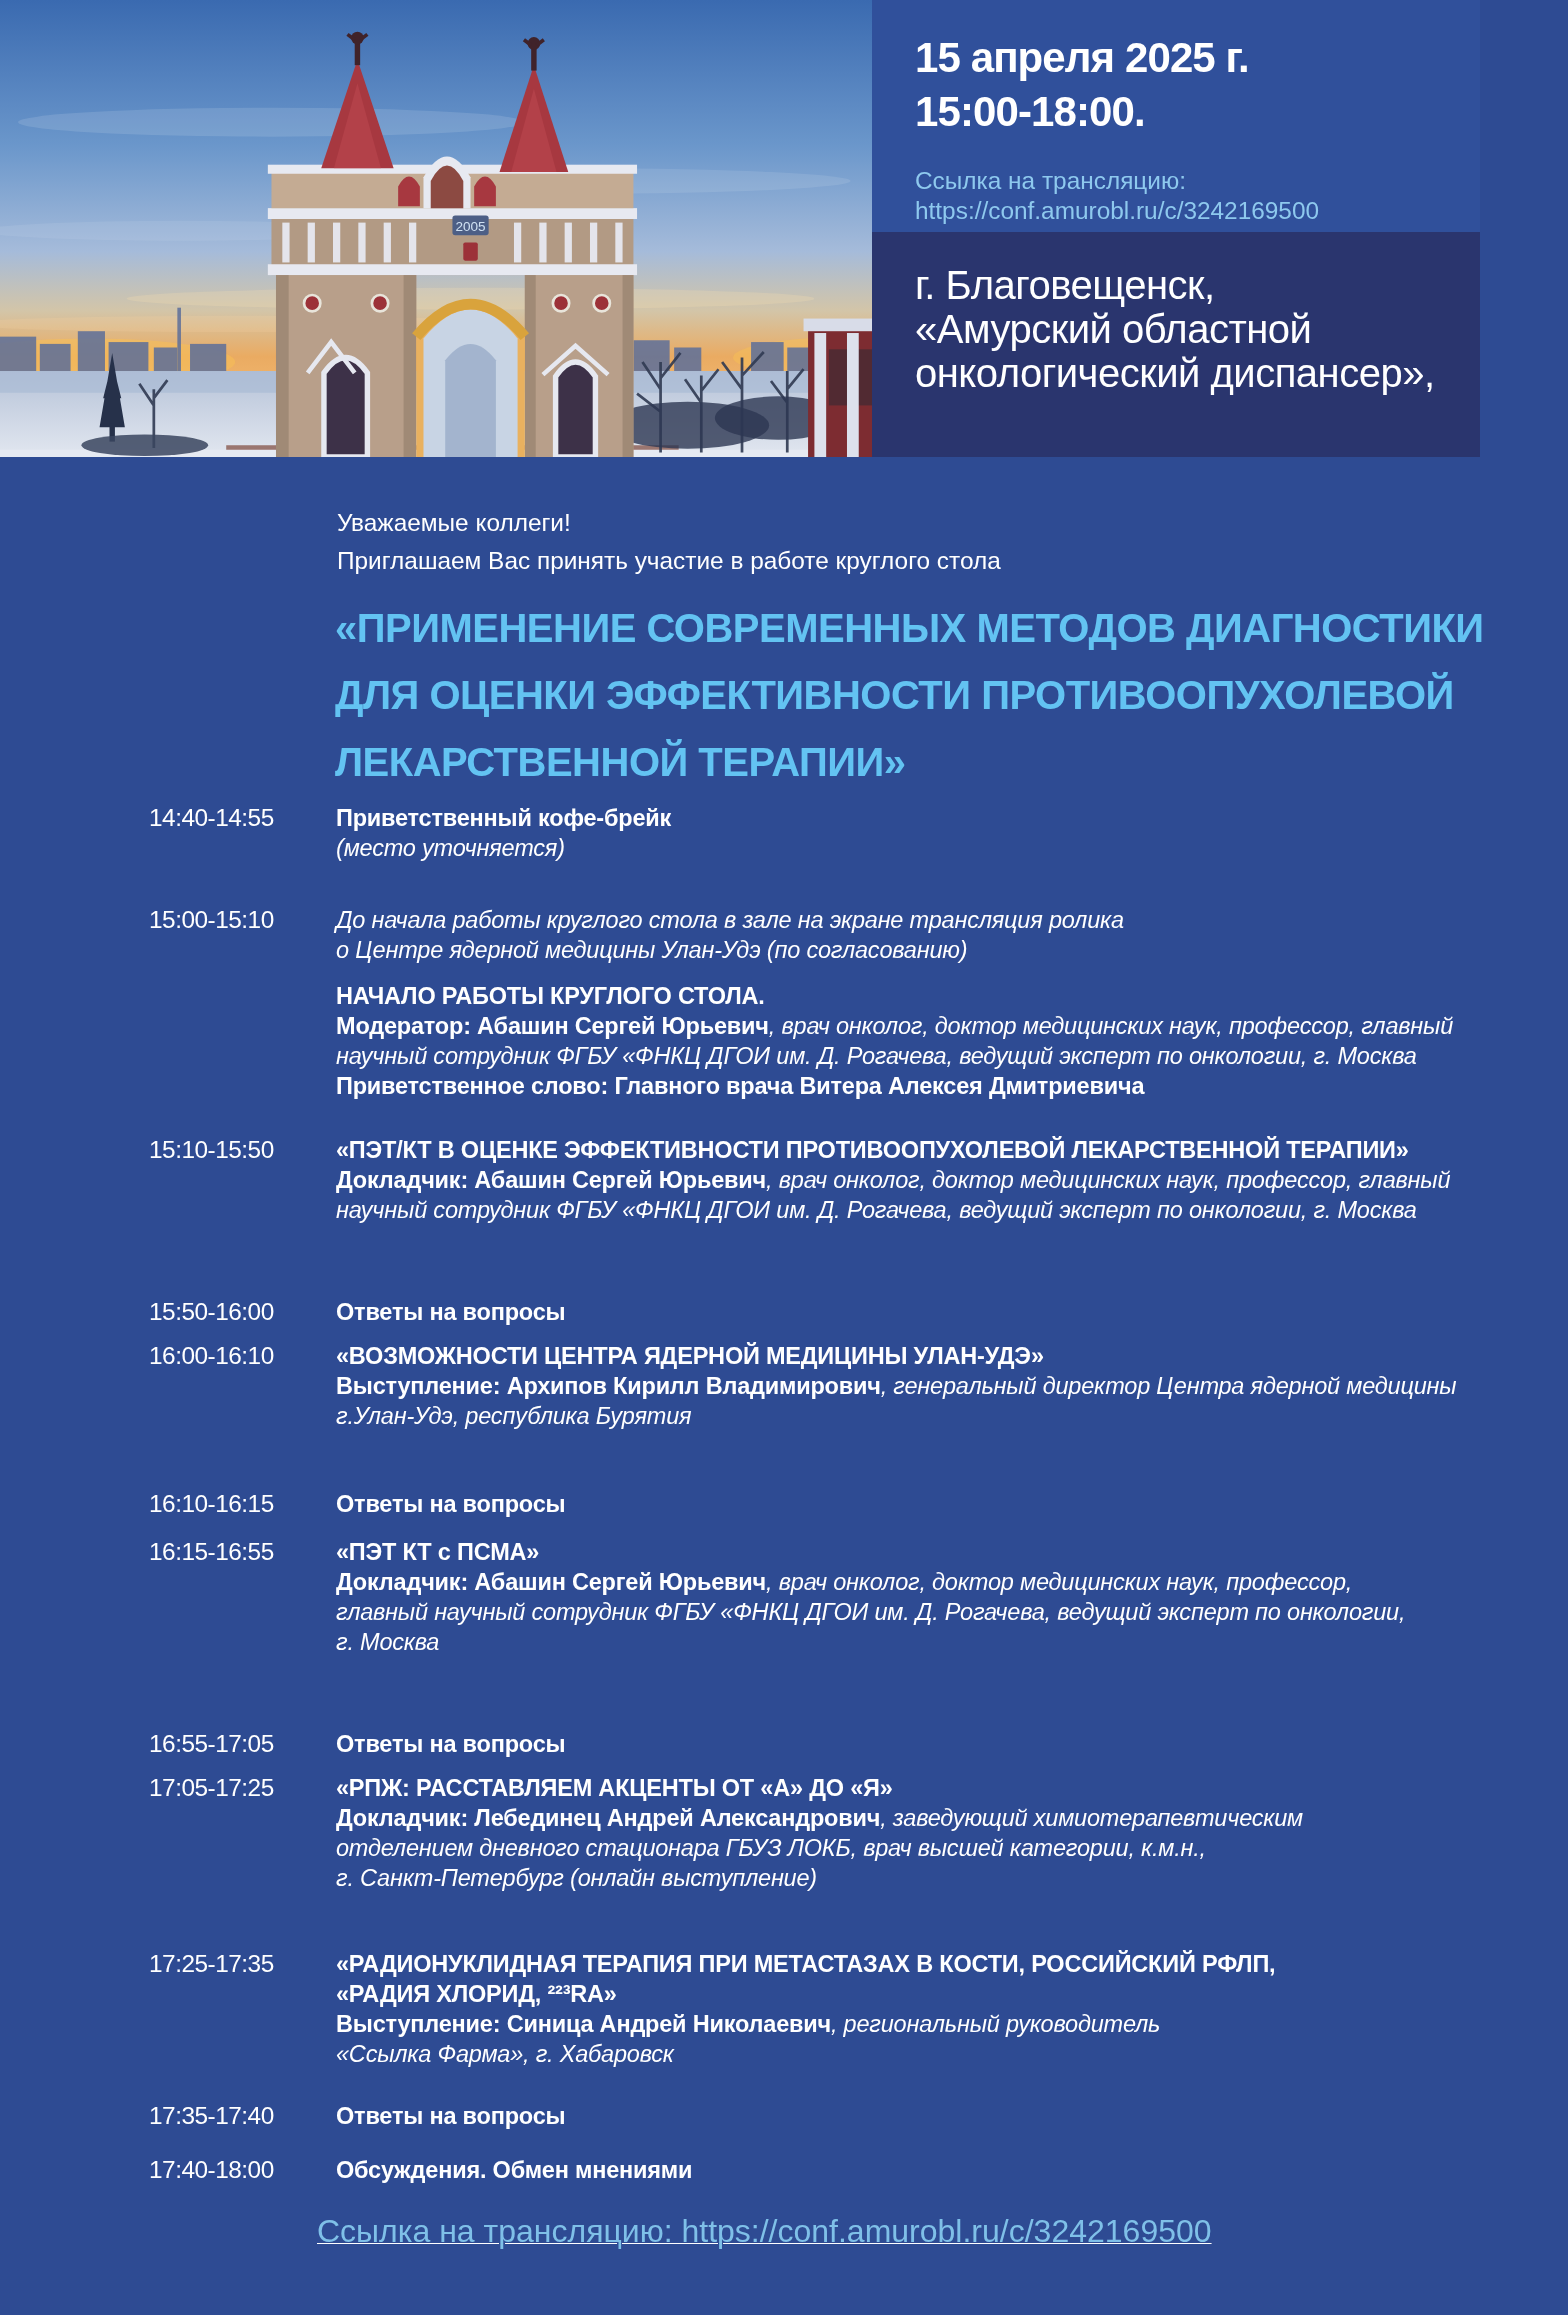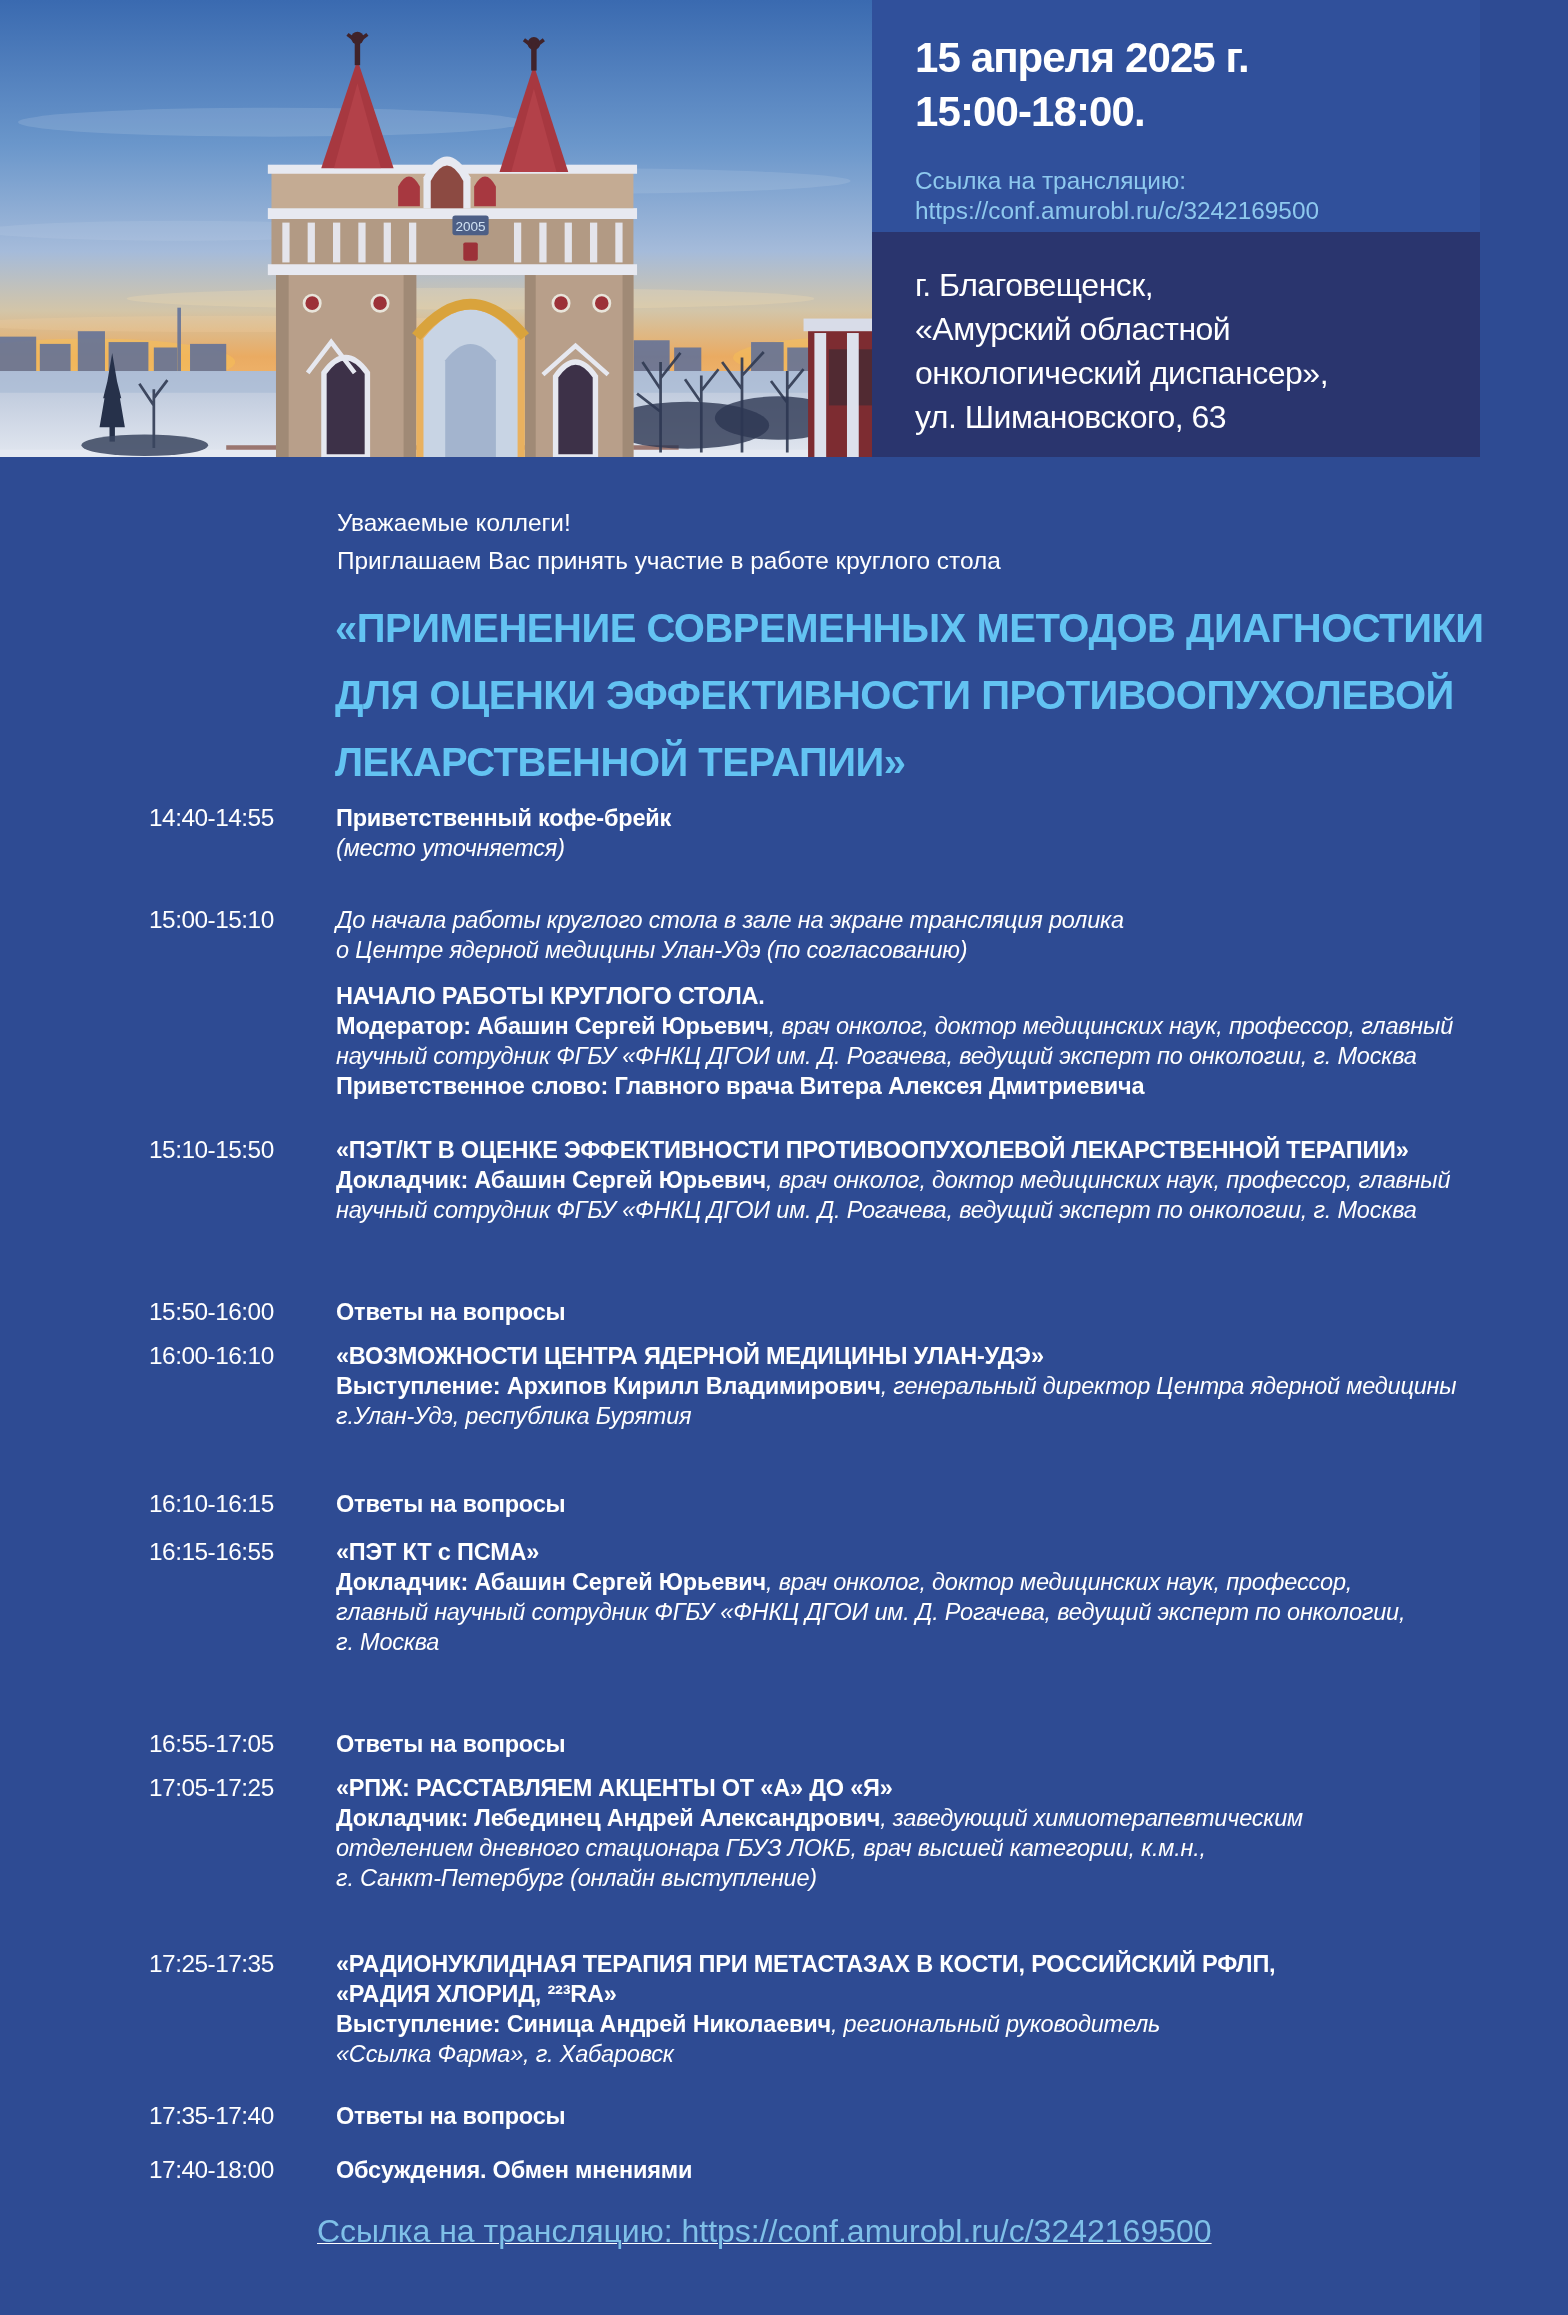--- a/index.html
+++ b/index.html
@@ -22,21 +22,21 @@
     height:232px; box-sizing:border-box; background:var(--panel-top-bg,#30509b);
     padding:31px 19px 0 43px;
   }
   .date-line{font-size:42px; font-weight:700; line-height:54px; letter-spacing:-0.9px; white-space:nowrap;}
   .stream-label{margin-top:27px; font-size:24.4px; line-height:30px; color:var(--accent-light-blue,#8ec9ee); white-space:nowrap;}
   .stream-url{font-size:24.4px; line-height:30px; color:var(--accent-light-blue,#8ec9ee); white-space:nowrap; cursor:pointer;}
   .panel-address{
     flex:1; box-sizing:border-box; background:var(--panel-address-bg,#2a356e);
     padding:31px 27px 0 43px;
   }
-  .addr-line{font-size:32px; line-height:44px; letter-spacing:-0.5px; white-space:nowrap;}
+  .addr-line{font-size:40px; line-height:44px; letter-spacing:-0.5px; white-space:nowrap;}
   
   .intro{margin:47px 0 0 337px;}
   .intro-line{font-size:24.4px; line-height:38px; white-space:nowrap;}
   .main-title{margin:14.5px 0 0 335px;}
   .title-line{
     font-size:40px; line-height:67px; font-weight:700; letter-spacing:-0.5px;
     color:var(--title-blue,#63c3f2); white-space:nowrap;
   }
   
   .schedule{margin:7.2px 0 0 0; padding-left:149px;}
@@ -229,21 +229,20 @@
       <div class="panel-top">
         <div class="date-line">15 апреля 2025 г.</div>
         <div class="date-line">15:00-18:00.</div>
         <div class="stream-label">Ссылка на трансляцию:</div>
         <div class="stream-url" role="link">https://conf.amurobl.ru/c/3242169500</div>
       </div>
       <div class="panel-address">
           <div class="addr-line">г. Благовещенск,</div>
           <div class="addr-line">«Амурский областной</div>
           <div class="addr-line">онкологический диспансер»,</div>
-          <div class="addr-line">ул. Шимановского, 63</div>
         </div>
     </div>
   </div>
 
   <div class="intro">
       <div class="intro-line">Уважаемые коллеги!</div>
       <div class="intro-line">Приглашаем Вас принять участие в работе круглого стола</div>
     </div>
 
   <div class="main-title">

